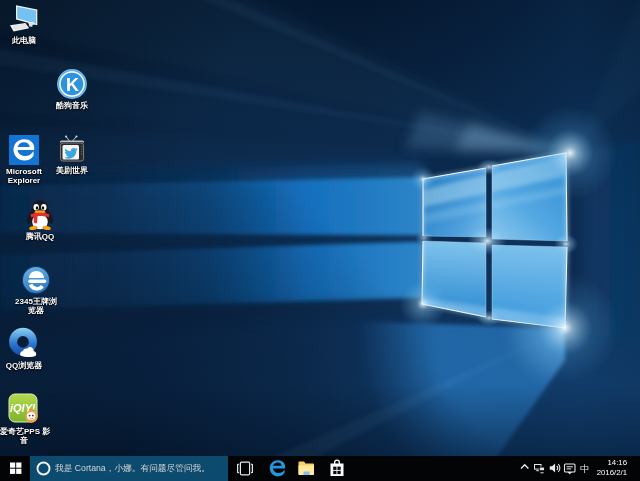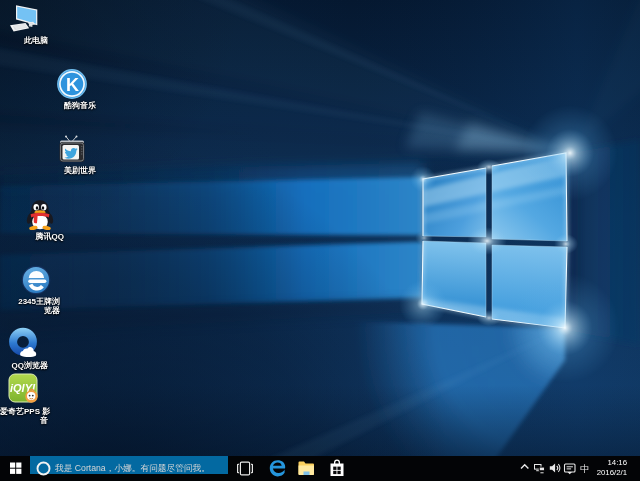--- a/index.html
+++ b/index.html
@@ -1,24 +1,24 @@
 <!DOCTYPE html>
 <html><head>
 <meta charset="utf-8">
 <style>
 html,body{margin:0;padding:0;background:#000}
 body{width:640px;height:481px;overflow:hidden;font-family:"Liberation Sans",sans-serif}
 #screen{position:relative;width:640px;height:481px;overflow:hidden}
 #wall{position:absolute;left:0;top:0}
-.ic{position:absolute;width:48px;text-align:right;color:#fff}
+.ic{position:absolute;width:48px;text-align:center;color:#fff}
 .ic svg{display:block;margin:0 auto}
 .lb{margin-top:2px;font-size:8px;font-weight:600;line-height:9.3px;color:#fff;white-space:nowrap;filter:blur(0px);
    text-shadow:0 1px 2px #000,0 0 2px #000}
 #taskbar{position:absolute;left:0;top:456px;width:640px;height:25px;background:#030406;transform:translateZ(0)}
-#cortana{position:absolute;left:30px;top:0;width:198px;height:18px;background:#0369a1}
+#cortana{position:absolute;left:30px;top:0;width:198px;height:25px;background:#0c4a6e}
 #cortana .txt{position:absolute;left:25px;top:7px;font-size:8.7px;color:#d6d6d6;white-space:nowrap;filter:blur(0px)}
 #clock{position:absolute;right:13px;top:2px;text-align:right;color:#fff;font-size:7.8px;line-height:10.3px;filter:blur(0px)}
 </style>
 </head>
 <body>
 <div id="screen">
 <svg id="wall" width="640" height="481" viewBox="0 0 640 481">
 <defs>
 <linearGradient id="bgV" x1="0" y1="0" x2="0" y2="481" gradientUnits="userSpaceOnUse">
  <stop offset="0" stop-color="#051830"></stop>
@@ -214,20 +214,27 @@
 </div>
 <div class="ic" style="left:48px;top:69px">
 <svg width="30" height="30" viewBox="0 0 30 30">
  <circle cx="15" cy="15" r="14.2" fill="#2e93dd"></circle>
  <circle cx="15" cy="15" r="14.2" fill="none" stroke="#70bcec" stroke-width="1.4"></circle>
  <circle cx="15" cy="15" r="12.1" fill="none" stroke="#f2f9fe" stroke-width="1.7"></circle>
  <text x="15.5" y="21.5" font-size="18" font-weight="bold" fill="#fff" text-anchor="middle" font-family="Liberation Sans,sans-serif">K</text>
 </svg>
 <div class="lb">酷狗音乐</div>
 </div>
+<div class="ic" style="left:0;top:135px">
+<svg width="30" height="30" viewBox="0 0 30 30">
+ <rect width="30" height="30" fill="#1374d4"></rect>
+ <path transform="scale(1.071)" d="M14,3.9 C8.5,3.9 4.2,8.2 4.2,13.8 C4.2,19.5 8.7,23.9 14.3,23.9 C17.9,23.9 21.1,22.2 22.9,19.3 L22.9,15 C21.4,17.8 18.4,19.7 15.1,19.7 C11.3,19.7 8.4,17.3 8,14.1 L23.4,14.1 C23.5,13.5 23.6,12.8 23.6,12.2 C23.6,7.1 19.6,3.9 14,3.9 Z M8.1,11.2 C8.8,8.5 11.1,6.8 14,6.8 C17,6.8 19,8.4 19.4,11.2 Z" fill="#fff"></path>
+</svg>
+<div class="lb">Microsoft<br>Explorer</div>
+</div>
 <div class="ic" style="left:48px;top:135px">
 <svg width="30" height="29" viewBox="0 0 30 29">
  <g stroke="#c9ccd0" stroke-width="1" fill="none">
   <line x1="12.5" y1="6" x2="9" y2="1.5"></line>
           <line x1="15.5" y1="6" x2="19.5" y2="1.5"></line>
  </g>
  <circle cx="9" cy="1.5" r="1" fill="#d9dce0"></circle>
         <circle cx="19.5" cy="1.5" r="1" fill="#d9dce0"></circle>
  <rect x="3" y="5.5" width="24" height="3.5" rx="1.5" fill="#b9bec4"></rect>
  <rect x="2.5" y="7" width="25" height="20" rx="3" fill="#2b2b2e"></rect>
@@ -286,21 +293,21 @@
   <stop offset="0" stop-color="#8ed1f6"></stop>
             <stop offset="0.55" stop-color="#2e7ad0"></stop>
             <stop offset="1" stop-color="#1547a8"></stop>
  </linearGradient>
  </defs>
  <path d="M15,0.8 A13.9,13.9 0 1 0 15,28.6 A13.9,13.9 0 1 0 15,0.8 Z M15,9 A5.9,5.9 0 1 1 15,20.8 A5.9,5.9 0 1 1 15,9 Z" fill="url(#qbg)" fill-rule="evenodd"></path>
  <path d="M12.5,28.6 c-1,-1.9 0.2,-4.2 2.4,-4.5 c0.5,-1.8 2.4,-2.9 4.3,-2.4 c1.1,-1.8 3.6,-2.2 5.2,-0.8 c1,0.8 1.4,2 1.2,3.1 c1.5,0.3 2.6,1.5 2.6,3 c0,0.6 -0.2,1.2 -0.5,1.7 c-2.2,1.6 -10.3,2.2 -15.2,-0.1 z" fill="#fff"></path>
 </svg>
 <div class="lb">QQ浏览器</div>
 </div>
-<div class="ic" style="left:0;top:372px">
+<div class="ic" style="left:0;top:392px">
 <svg width="32" height="33" viewBox="0 0 32 33">
  <defs>
  <linearGradient id="iqg" x1="0" y1="0" x2="0" y2="1">
   <stop offset="0" stop-color="#b3d94d"></stop>
             <stop offset="1" stop-color="#7db32e"></stop>
  </linearGradient>
  </defs>
  <rect x="1" y="2" width="28" height="28" rx="6" fill="url(#iqg)"></rect>
  <rect x="1" y="2" width="28" height="28" rx="6" fill="none" stroke="#dcedb2" stroke-width="1"></rect>
  <text x="14.5" y="20" font-size="11" font-weight="bold" font-style="italic" fill="#fff" text-anchor="middle" font-family="Liberation Sans,sans-serif">iQIYI</text>

